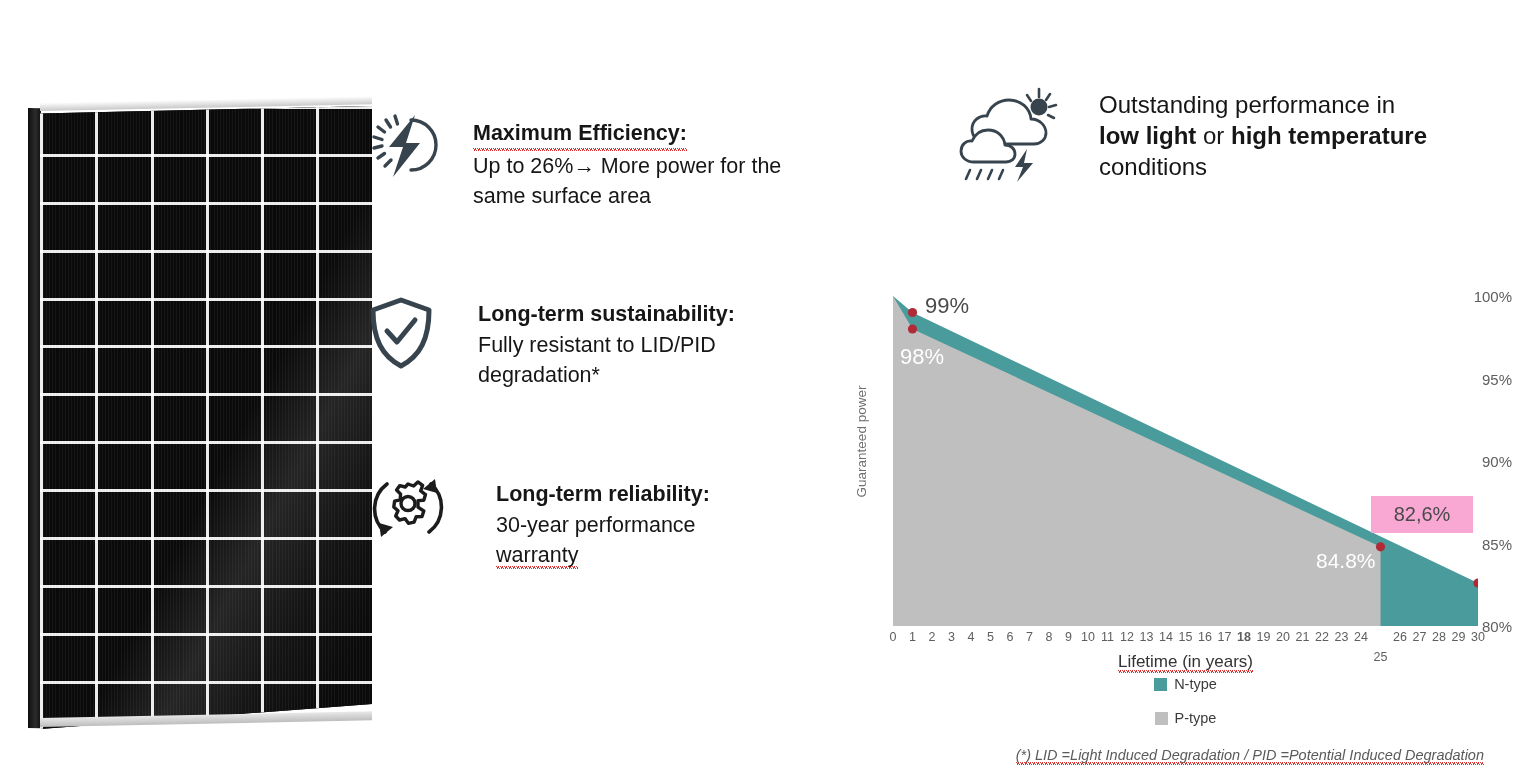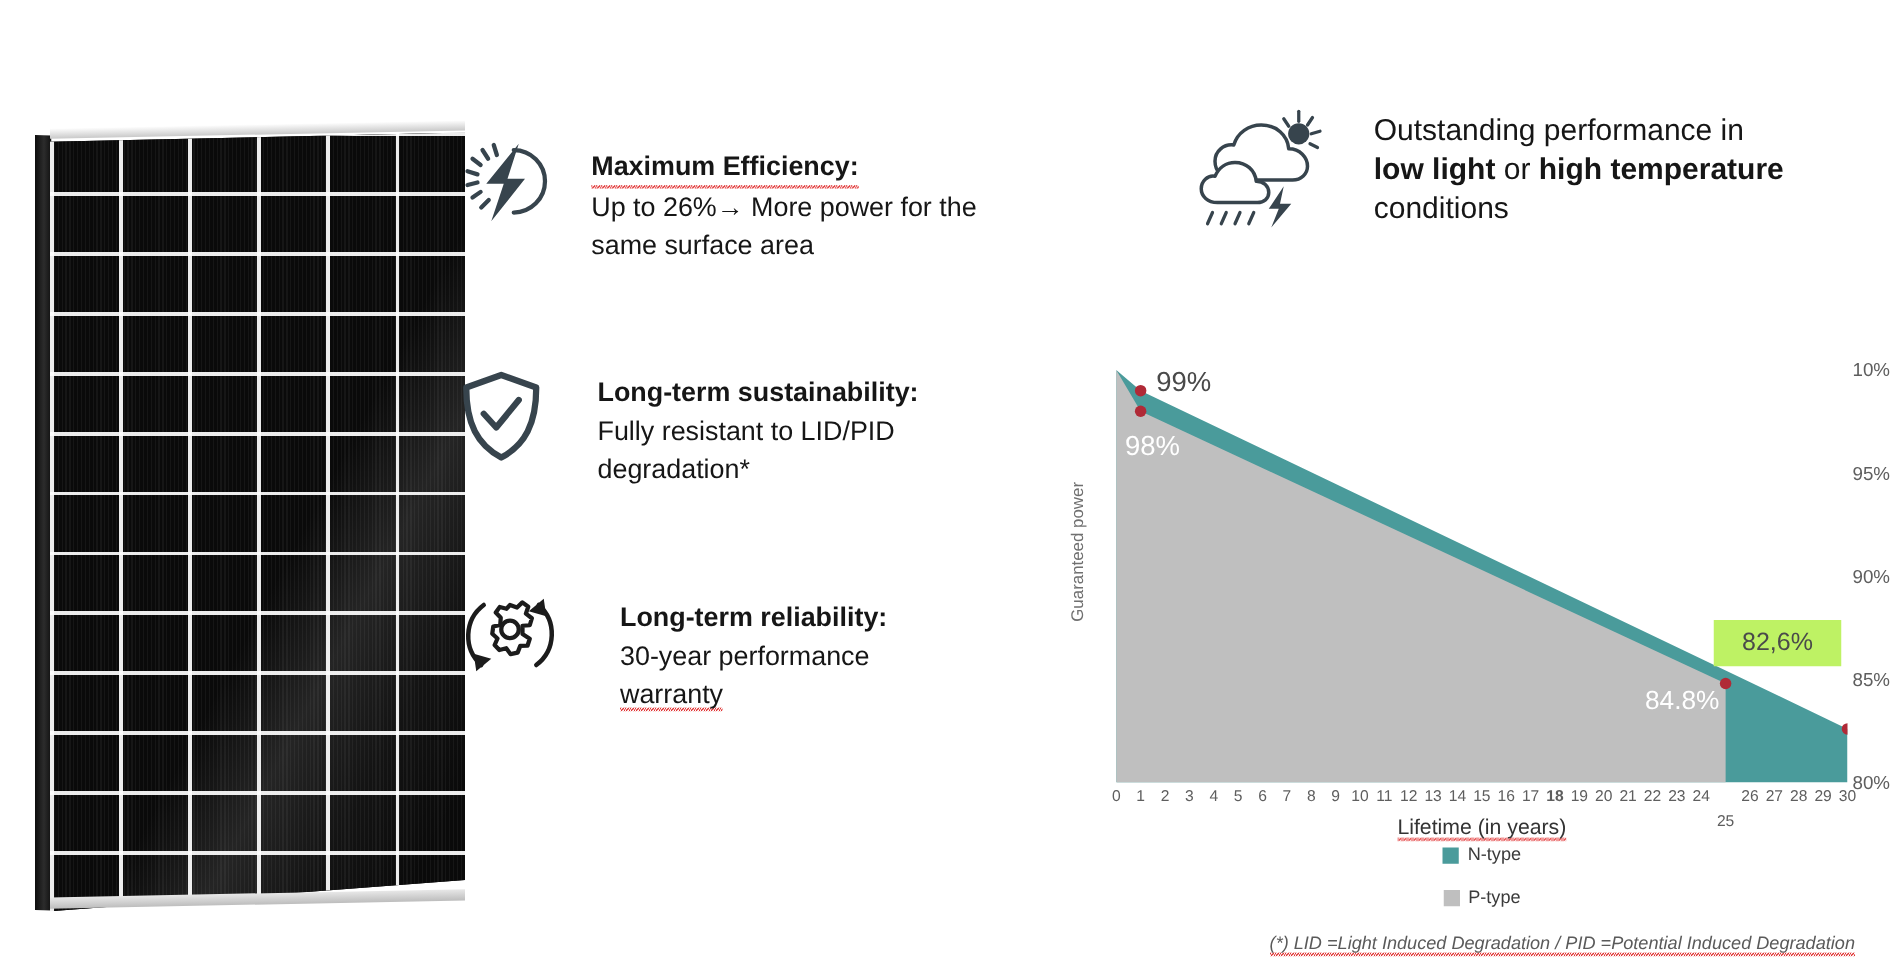--- a/index.html
+++ b/index.html
@@ -115,21 +115,21 @@
   }
   .legend .lg{display:flex;align-items:center;gap:7px;}
   .legend .swatch{width:13px;height:13px;display:inline-block;}
 
   .pt-label{position:absolute;font-size:22px;white-space:nowrap;}
   #label-99{left:925px;top:293px;color:#4a4a4a;}
   #label-98{left:900px;top:344px;color:#ffffff;}
   #label-848{left:1316px;top:549px;color:#ffffff;font-size:21px;}
   #callout-826{
     position:absolute;left:1371px;top:496px;width:102px;height:37px;
-    background:#bef264;display:flex;align-items:center;justify-content:center;
+    background:#f9a8d4;display:flex;align-items:center;justify-content:center;
     font-size:20px;color:#4a4a4a;
   }
 
   
   #footnote{
     position:absolute;right:38px;bottom:12px;
     font-size:14.5px;font-style:italic;color:#5a5a5a;white-space:nowrap;
   }
 </style>
 </head>
@@ -237,21 +237,21 @@
       <span>Outstanding performance in</span><br>
       <b>low light</b><span> or </span><b>high temperature</b><br>
       <span>conditions</span>
     </div>
   </div>
 
   <div id="degradation-chart">
 
     <div class="y-axis-title">Guaranteed power</div>
 
-    <div class="y-tick" style="top:4px;">10%</div>
+    <div class="y-tick" style="top:4px;">100%</div>
     <div class="y-tick" style="top:87px;">95%</div>
     <div class="y-tick" style="top:169px;">90%</div>
     <div class="y-tick" style="top:252px;">85%</div>
     <div class="y-tick" style="top:334px;">80%</div>
 
     <div class="plot">
       <svg width="585" height="330" viewBox="0 0 585 330" id="plot-svg" aria-hidden="true">
         <polygon id="area-ntype" fill="#4a9b9b" points="0.00,0.00 19.50,16.50 585.00,287.10 585.00,330 0.00,330"></polygon>
         <polygon id="area-ptype" fill="#bfbfbf" points="0.00,0.00 19.50,33.00 487.50,250.80 487.50,330 0.00,330"></polygon>
         <g id="markers">

